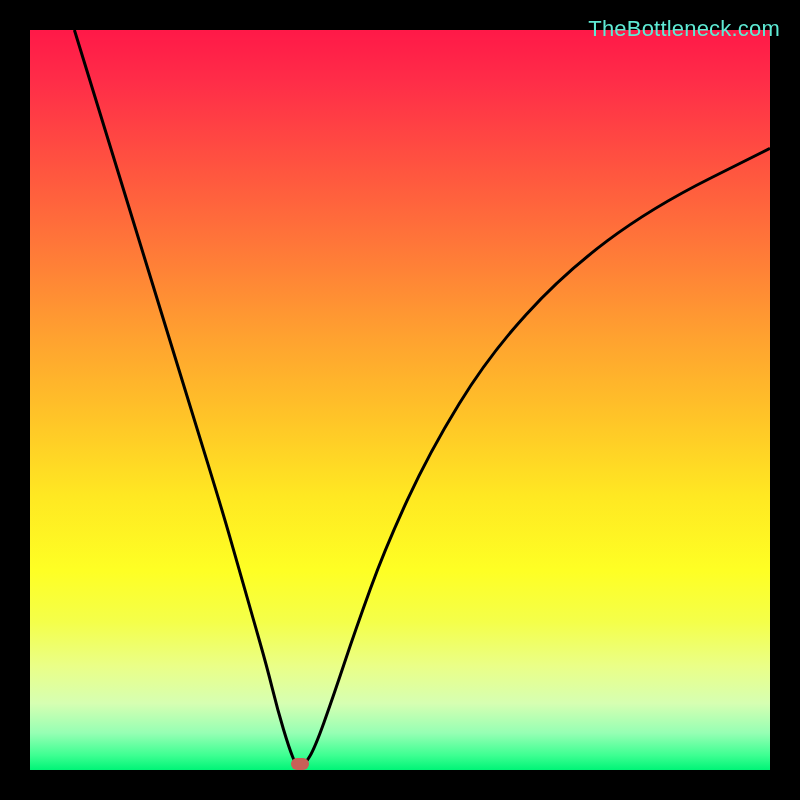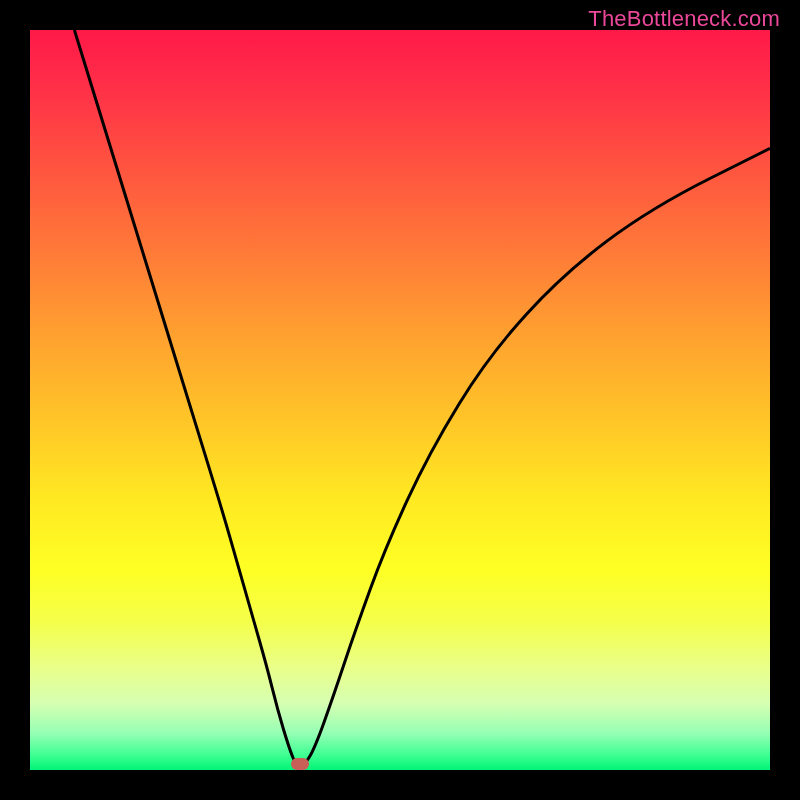--- a/index.html
+++ b/index.html
@@ -5,23 +5,23 @@
   * { margin: 0; padding: 0; box-sizing: border-box; }
   body {
     width: 800px;
     height: 800px;
     background: #000;
     position: relative;
     font-family: Arial, sans-serif;
   }
   .watermark {
     position: absolute;
-    top: 6px;
+    top: 16px;
     right: 20px;
-    color: #ec4899;
+    color: #5eead4;
     font-size: 22px;
     font-weight: 500;
     letter-spacing: 0.2px;
     z-index: 10;
   }
   .plot-area {
     position: absolute;
     top: 30px;
     left: 30px;
     width: 740px;

